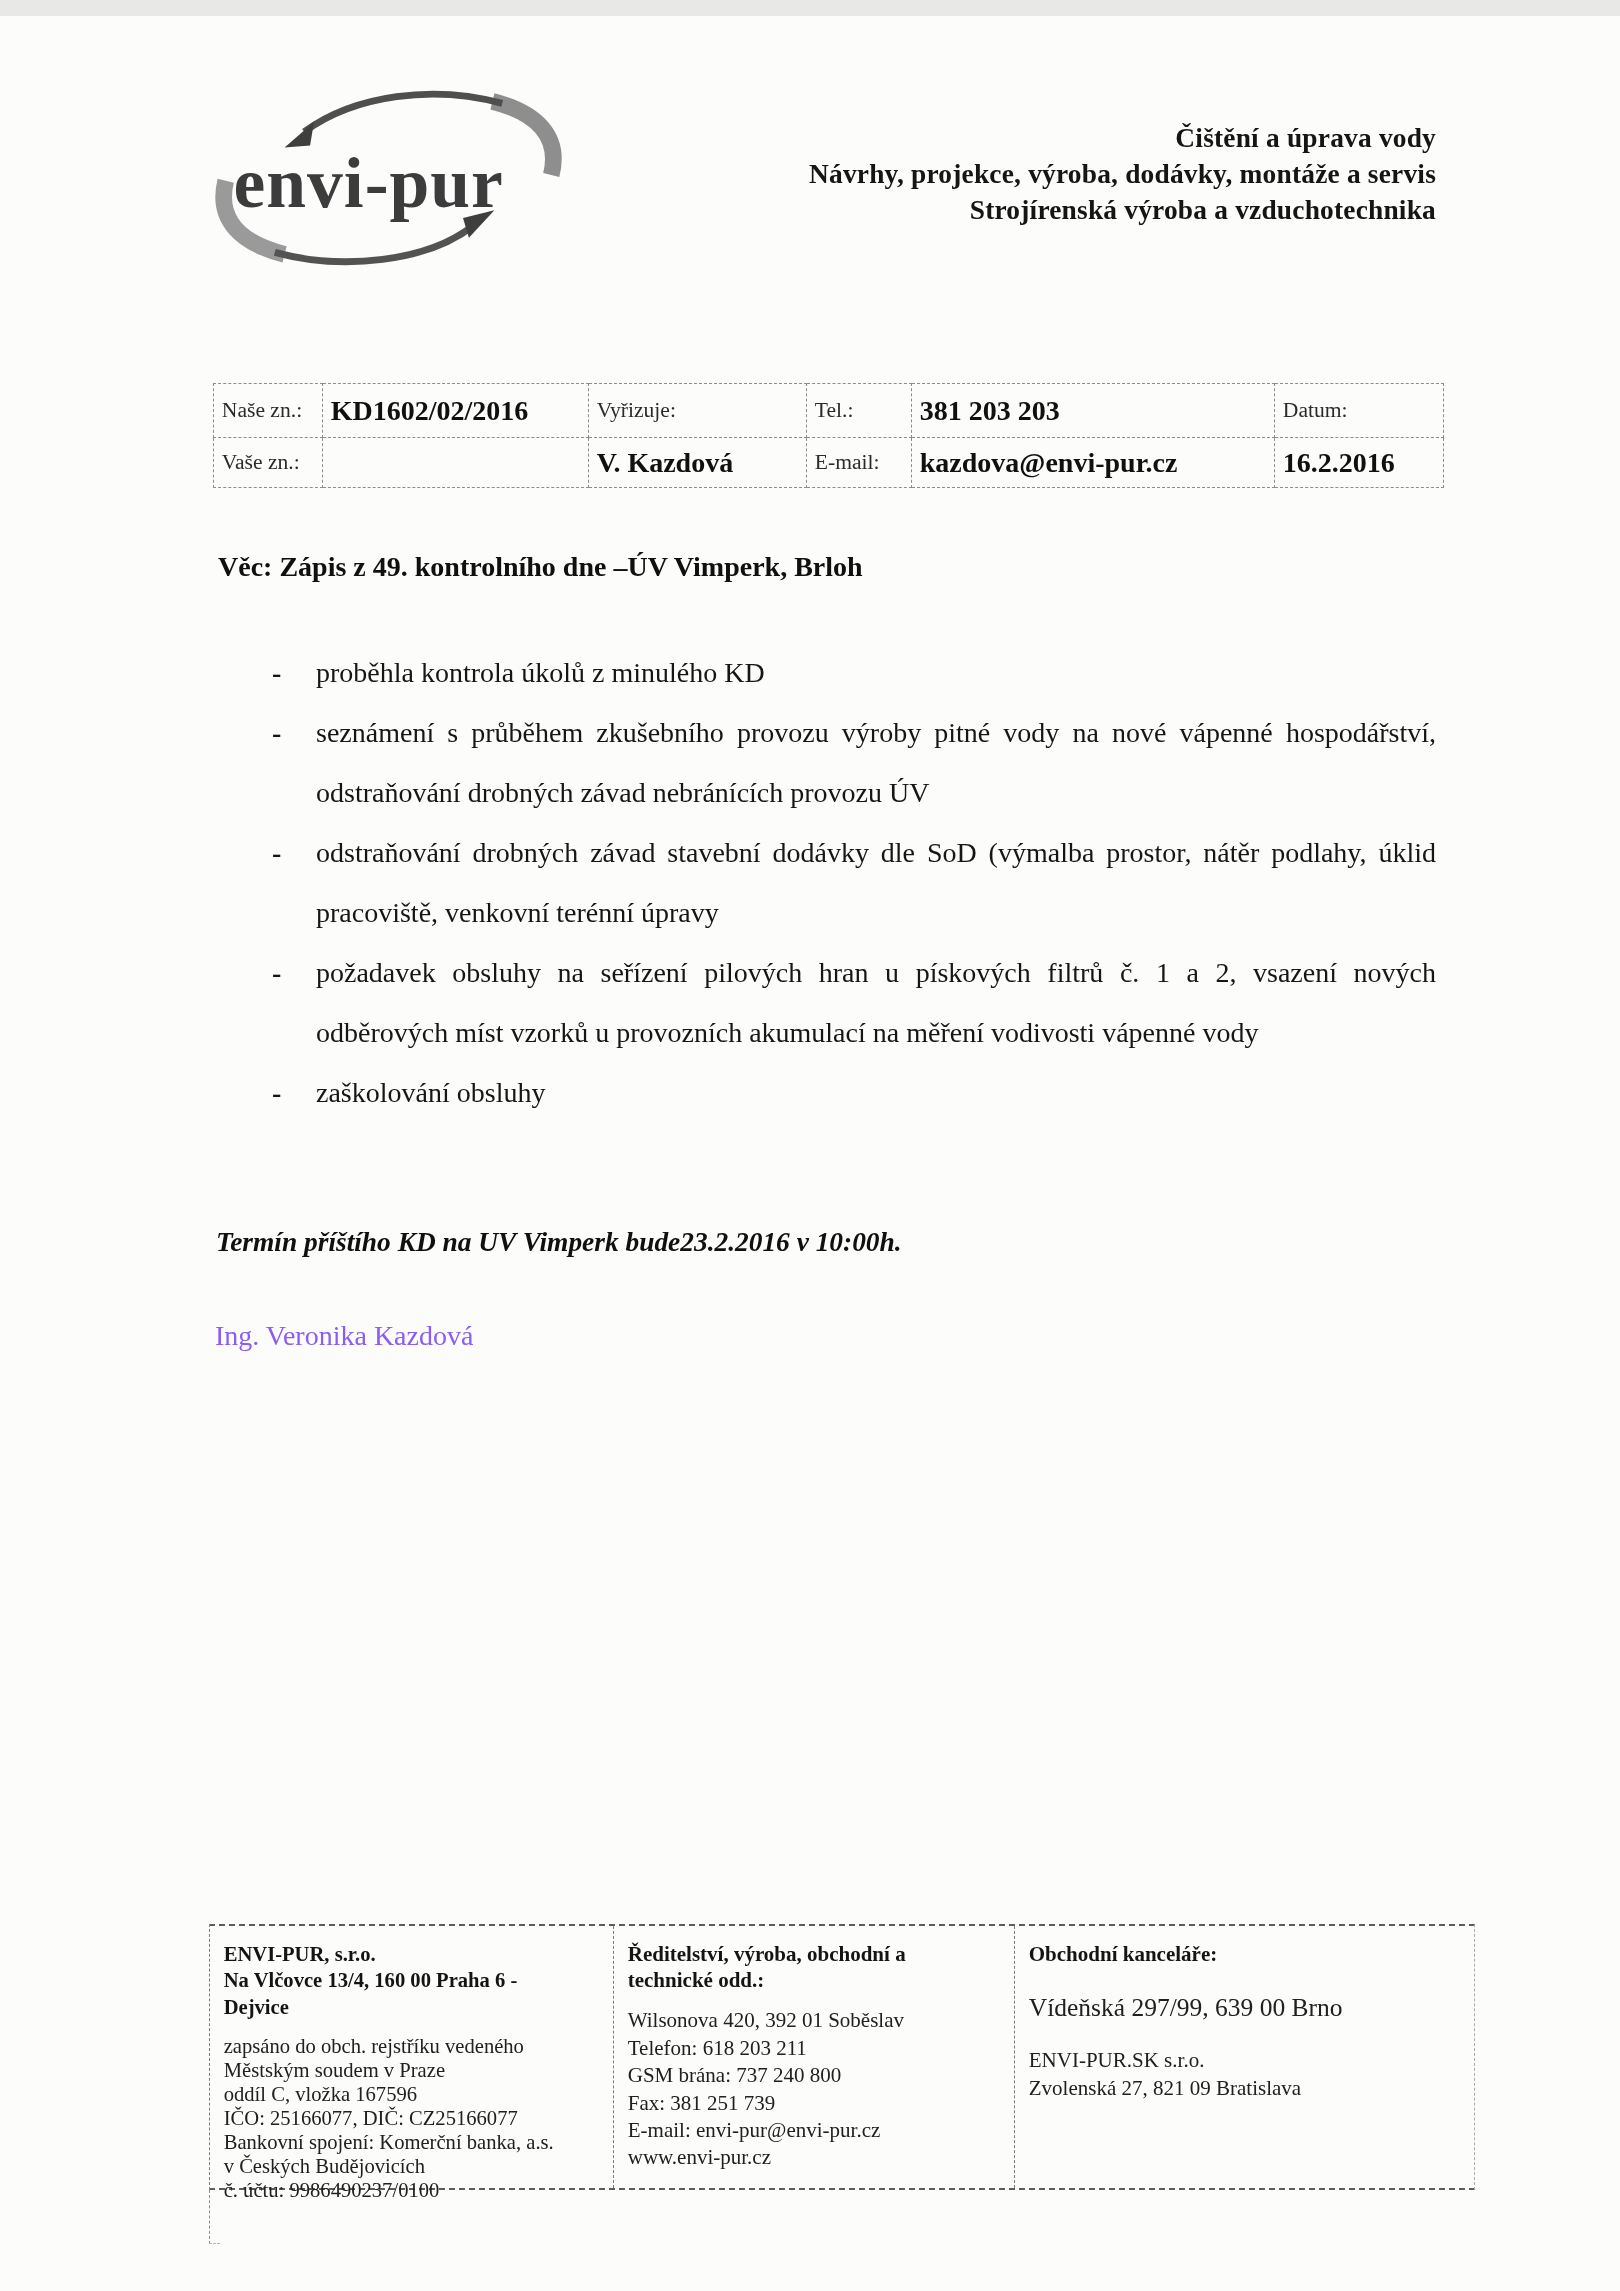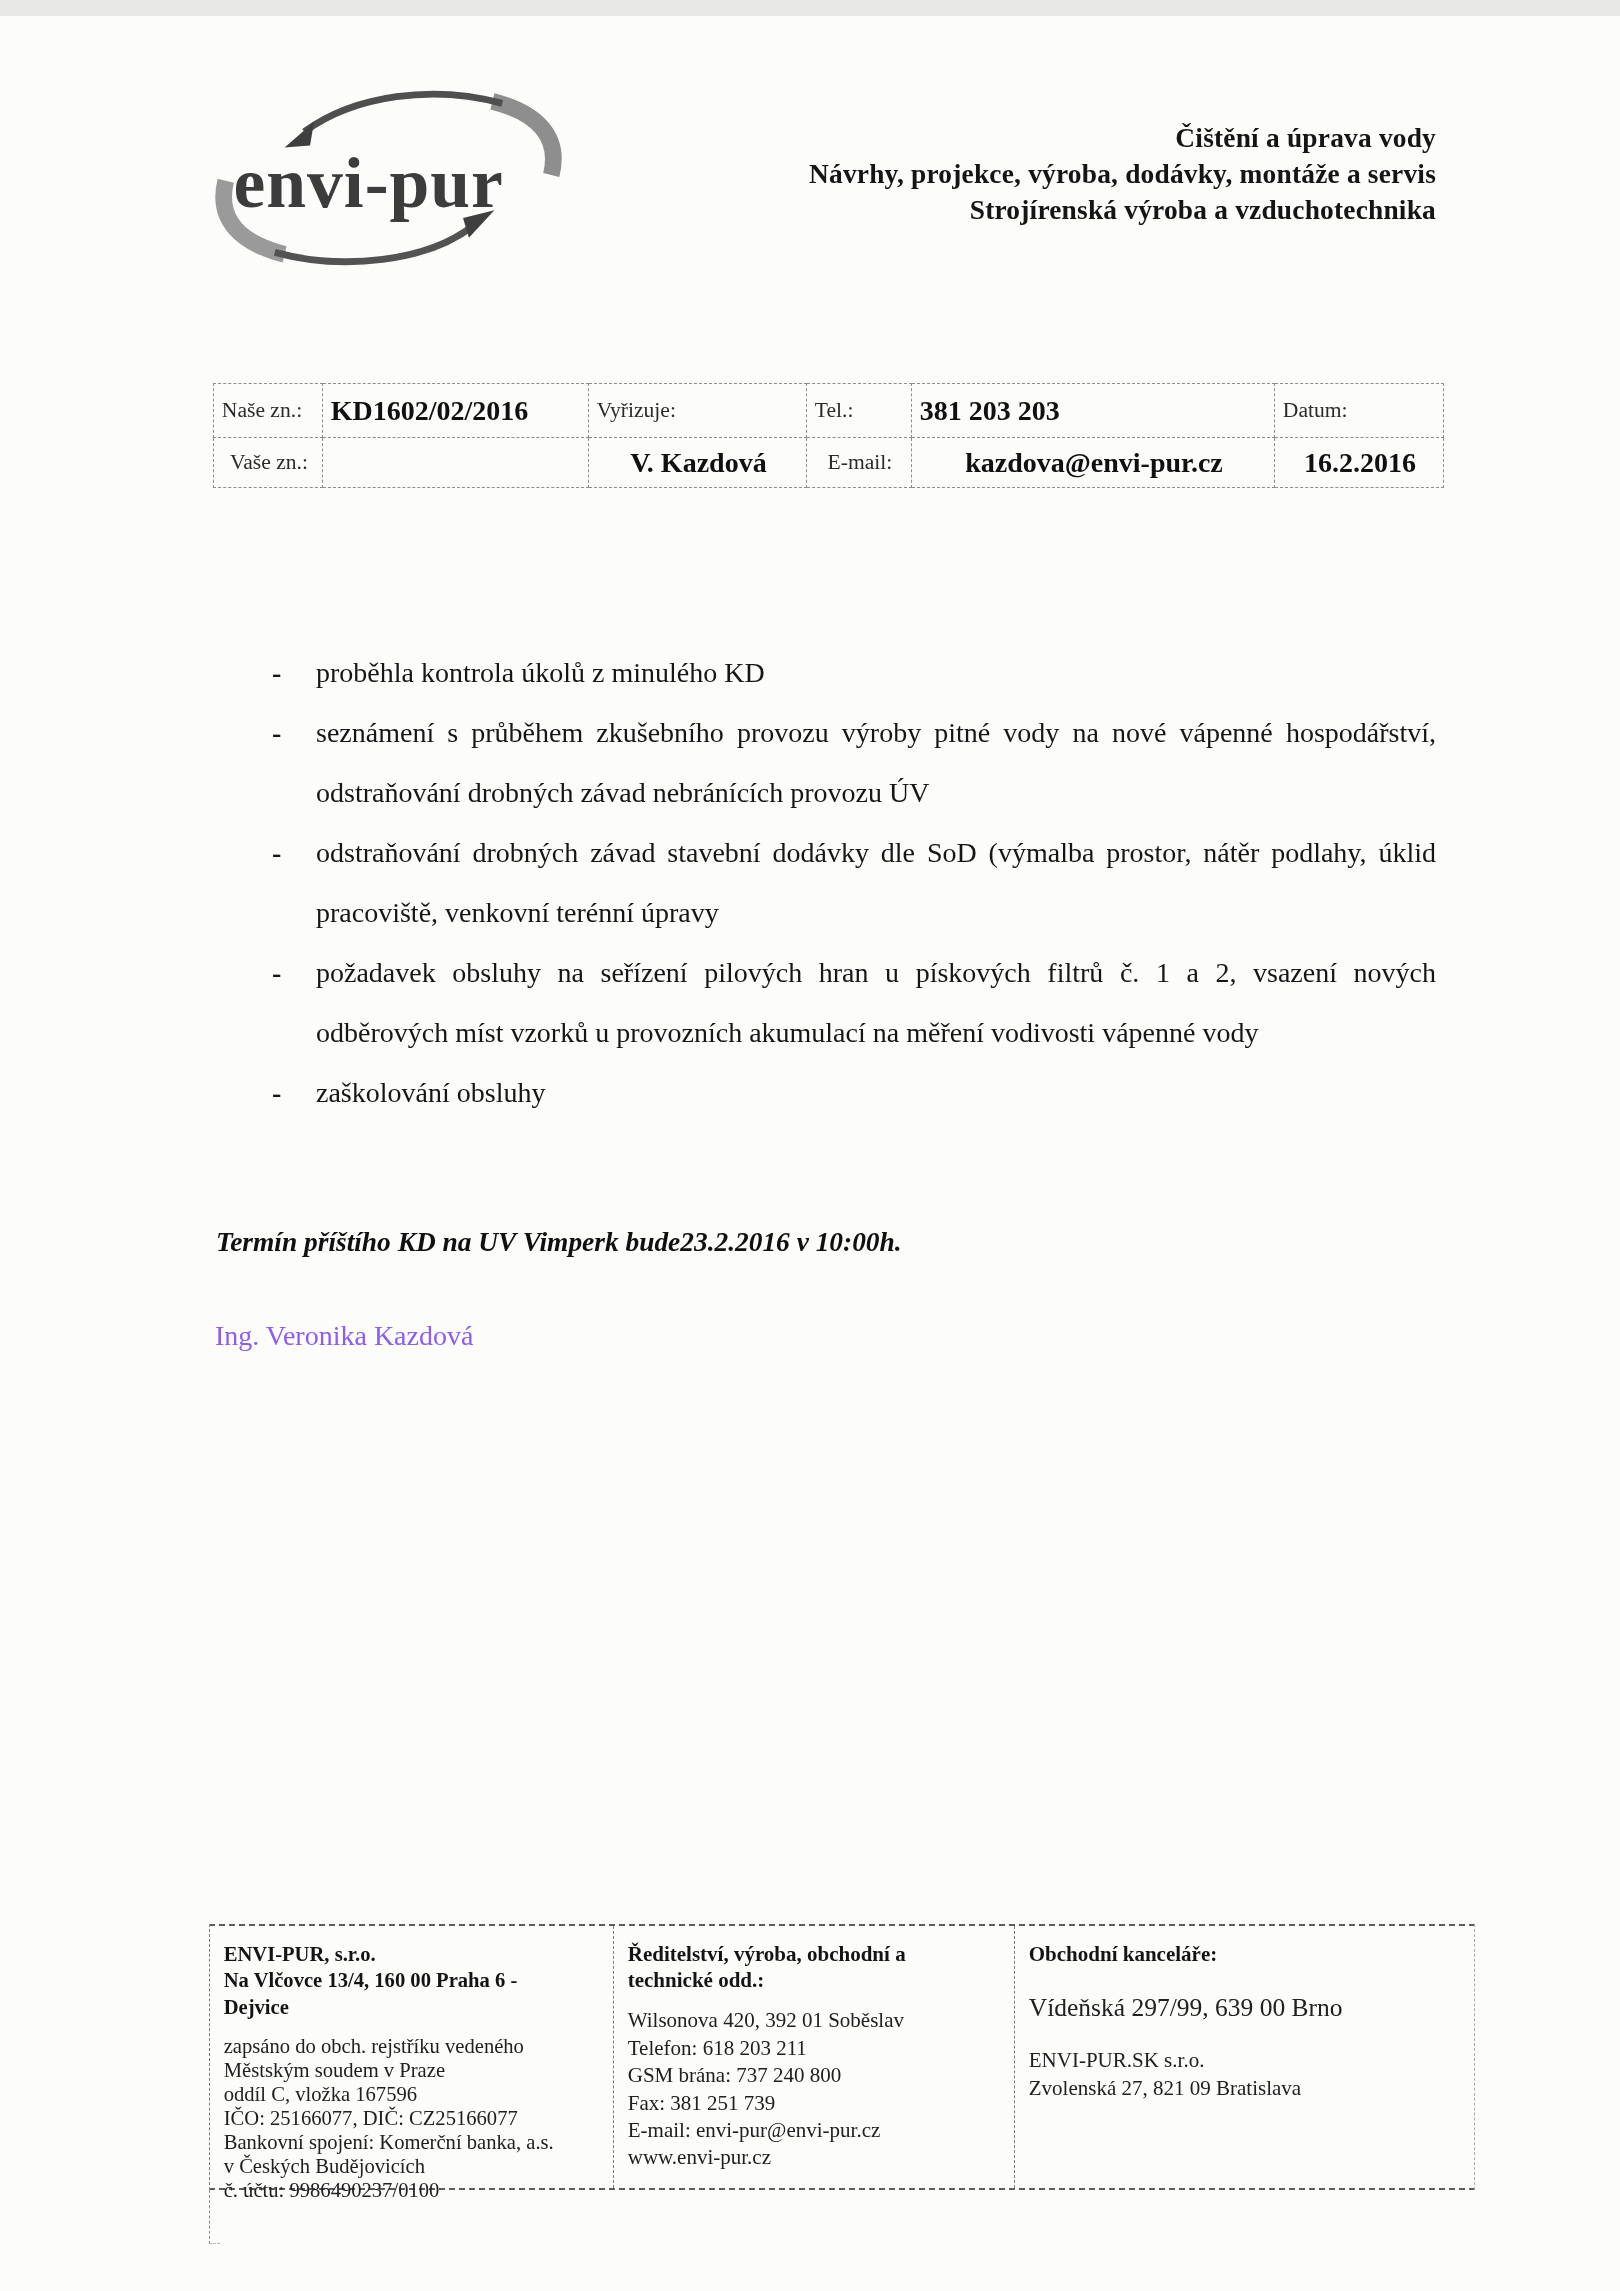--- a/index.html
+++ b/index.html
@@ -27,21 +27,21 @@
     position:absolute;left:213px;top:367px;width:1228px;
     border-collapse:collapse;table-layout:fixed;
   }
   .ref-table td{
     border:1px dashed #8d8d8d;
     padding:2px 5.9px 2px 7.8px;
     overflow:hidden;white-space:nowrap;
     vertical-align:middle;
   }
   .ref-table tr.r1 td{height:49px;}
-  .ref-table tr.r2 td{height:45px;text-align:center;}
+  .ref-table tr.r2 td{height:45px;}
   .lbl{font-size:21.6px;color:#2b2b2b;}
   .val{font-size:28px;font-weight:bold;color:#101010;}
 
   
   .subject{
     position:absolute;left:218px;top:535px;
     font-size:28px;font-weight:bold;color:#101010;
   }
   .bullets{
     position:absolute;left:272px;top:627px;width:1164px;
@@ -128,20 +128,21 @@
       <td class="lbl">Vaše zn.:</td>
       <td class="val"></td>
       <td class="val">V. Kazdová</td>
       <td class="lbl">E-mail:</td>
       <td class="val">kazdova@envi-pur.cz</td>
       <td class="val">16.2.2016</td>
     </tr>
   </tbody>
     </table>
 
+  <div class="subject">Věc: Zápis z 49. kontrolního dne –ÚV Vimperk, Brloh</div>
 
   <div class="bullets">
     <div class="bullet">
       <span class="bullet-dash">-</span>
       <div class="bullet-text">proběhla kontrola úkolů z minulého KD</div>
     </div>
     <div class="bullet">
       <span class="bullet-dash">-</span>
       <div class="bullet-text">seznámení s průběhem zkušebního provozu výroby pitné vody na nové vápenné hospodářství, odstraňování drobných závad nebránících provozu ÚV</div>
     </div>

